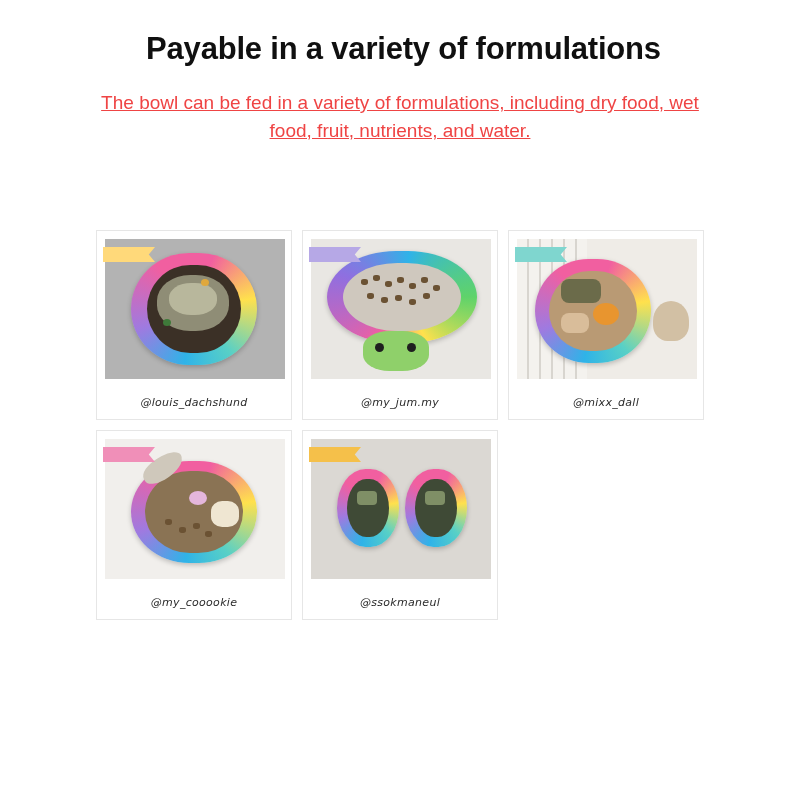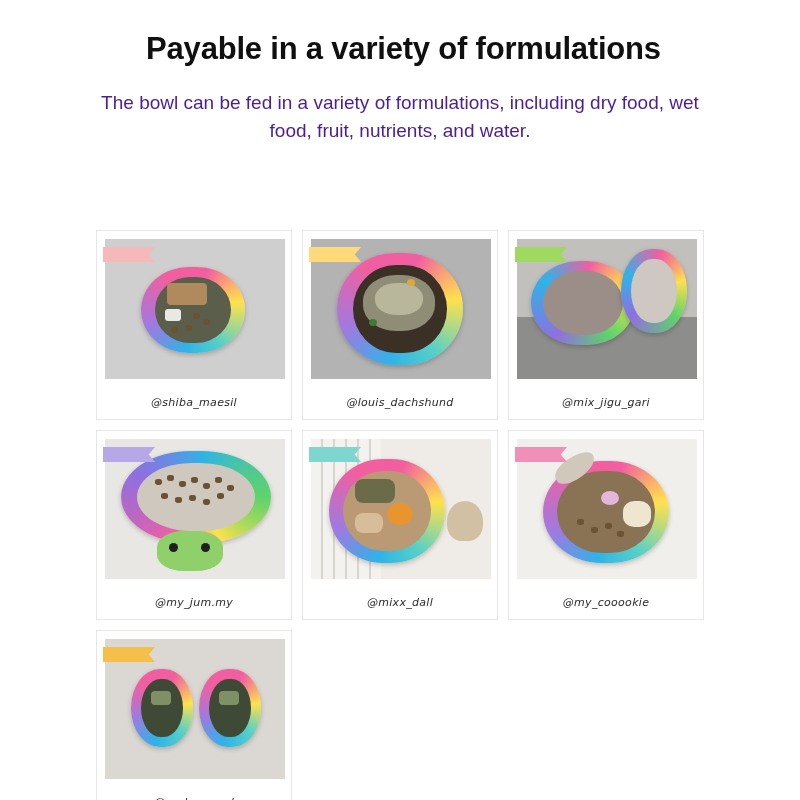--- a/index.html
+++ b/index.html
@@ -26,24 +26,25 @@
     font-weight: 700;
     letter-spacing: -0.2px;
     color: #101010;
     margin: 30px 0 0 7px;
     line-height: 1.2;
   }
   .subline {
     text-align: center;
     font-size: 19px;
     font-weight: 400;
-    color: #4c1d95;
+    color: #ef4444;
     margin: 22px auto 0 auto;
     width: 640px;
     line-height: 1.45;
+    text-decoration: underline;
   }
   .grid {
     position: absolute;
     left: 96px;
     top: 200px;
     width: 608px;
     display: grid;
     grid-template-columns: repeat(3, 196px);
     grid-template-rows: repeat(3, 190px);
     column-gap: 10px;
@@ -122,66 +123,37 @@
 </head>
 <body>
 
 <div class="page">
 
   <h1 class="headline">Payable in a variety of formulations</h1>
   <p class="subline">The bowl can be fed in a variety of formulations, including dry food, wet food, fruit, nutrients, and water.</p>
 
   <div class="grid">
 
-    <div class="card">
-      <div class="ribbon" style="background:#f6b9b9"></div>
-      <div class="photo" style="background:#cfcfcf">
-        <div class="scene">
-          <div class="bowl rim-a" style="left:36px;top:28px;width:104px;height:86px;"></div>
-          <div class="bowl-inner" style="left:50px;top:38px;width:76px;height:66px;background:#5b5e4a;"></div>
-          <div class="blob" style="left:62px;top:44px;width:40px;height:22px;border-radius:4px;background:#b08a5c;"></div>
-          <div class="blob" style="left:60px;top:70px;width:16px;height:12px;background:#e9e9e4;border-radius:3px;"></div>
-          <div class="kibble" style="left:88px;top:74px;"></div>
-          <div class="kibble" style="left:98px;top:80px;"></div>
-          <div class="kibble" style="left:80px;top:86px;"></div>
-          <div class="kibble" style="left:66px;top:88px;"></div>
-        </div>
-      </div>
-      <div class="caption">@shiba_maesil</div>
-    </div>
 
 
     <div class="card">
       <div class="ribbon" style="background:#ffd97a"></div>
       <div class="photo" style="background:#b3b3b3">
         <div class="scene">
           <div class="bowl rim-a" style="left:26px;top:14px;width:126px;height:112px;"></div>
           <div class="bowl-inner" style="left:42px;top:26px;width:94px;height:88px;background:#3b3026;"></div>
           <div class="blob" style="left:52px;top:36px;width:72px;height:56px;border-radius:46%;background:#8f8d76;"></div>
           <div class="blob" style="left:64px;top:44px;width:48px;height:32px;border-radius:46%;background:#b8b79c;"></div>
           <div class="blob" style="left:96px;top:40px;width:8px;height:7px;background:#e0a83c;"></div>
           <div class="blob" style="left:58px;top:80px;width:8px;height:7px;background:#3f7a3a;"></div>
         </div>
       </div>
       <div class="caption">@louis_dachshund</div>
     </div>
 
-    <div class="card">
-      <div class="ribbon" style="background:#9fd95f"></div>
-      <div class="photo" style="background:#c2c0bd">
-        <div class="scene">
-          <div class="blob" style="left:0;top:78px;width:180px;height:62px;border-radius:0;background:#8d8d8b;"></div>
-          <div class="bowl rim-c" style="left:14px;top:22px;width:104px;height:84px;"></div>
-          <div class="bowl-inner" style="left:26px;top:32px;width:80px;height:64px;background:#9b8d88;"></div>
-          <div class="bowl rim-c" style="left:104px;top:10px;width:66px;height:84px;"></div>
-          <div class="bowl-inner" style="left:114px;top:20px;width:46px;height:64px;background:#cfc7c2;"></div>
-        </div>
-      </div>
-      <div class="caption">@mix_jigu_gari</div>
-    </div>
 
 
     <div class="card">
       <div class="ribbon" style="background:#b6a8e6"></div>
       <div class="photo" style="background:#e9e7e3">
         <div class="scene">
           <div class="bowl rim-d" style="left:16px;top:12px;width:150px;height:92px;"></div>
           <div class="bowl-inner" style="left:32px;top:24px;width:118px;height:68px;background:#cfc8be;"></div>
           <div class="kibble" style="left:50px;top:40px;"></div>
           <div class="kibble" style="left:62px;top:36px;"></div>

